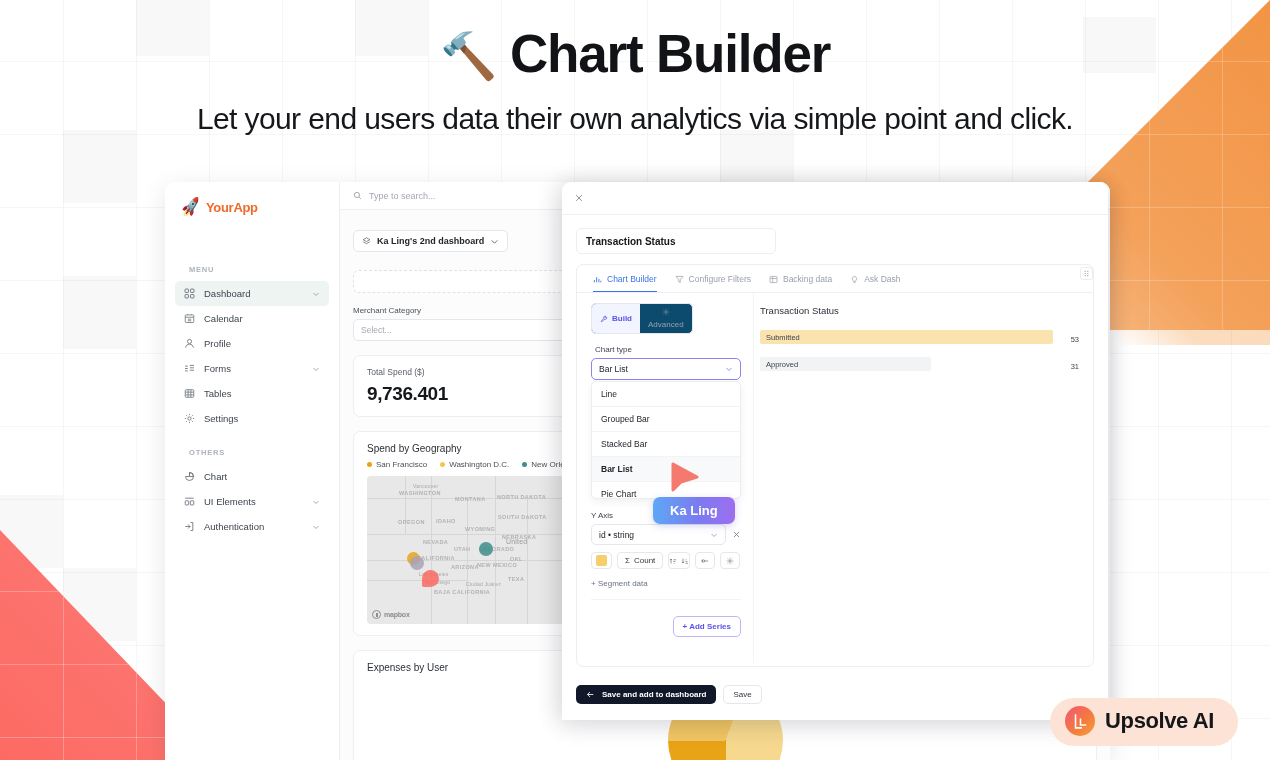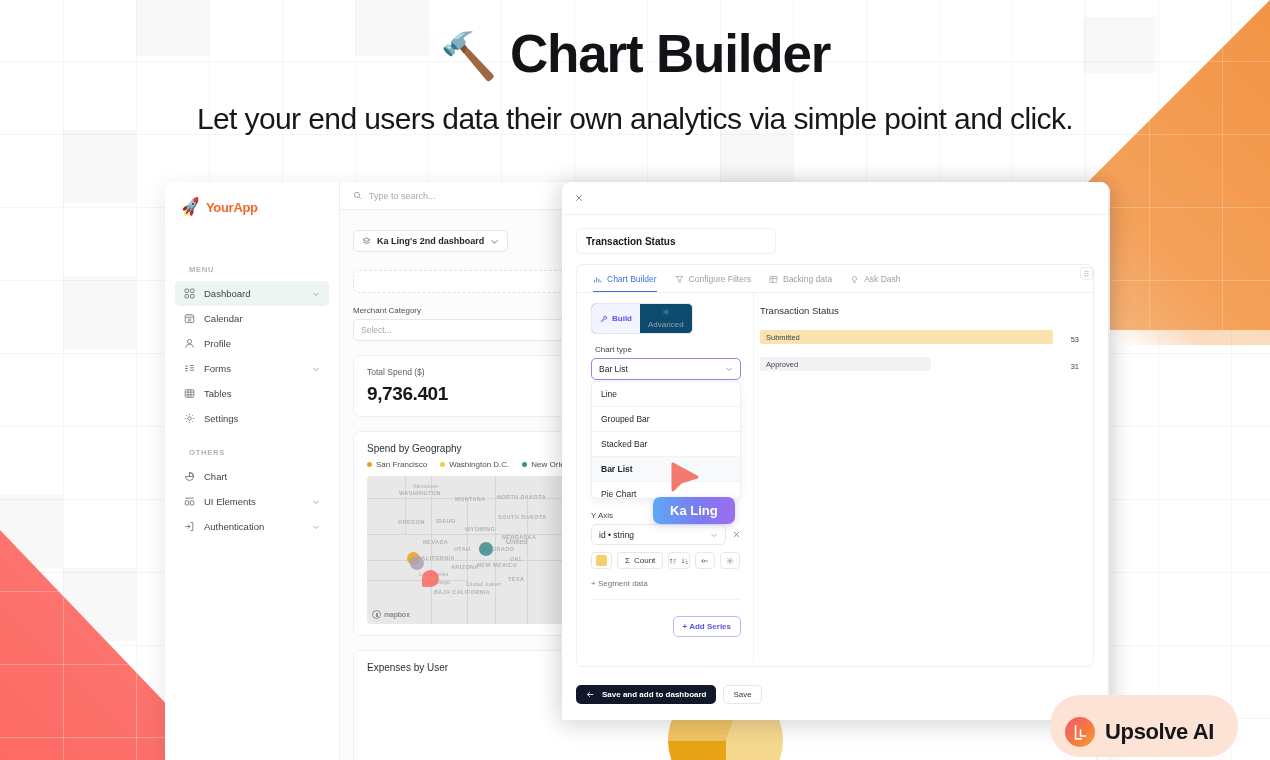--- a/index.html
+++ b/index.html
@@ -344,24 +344,24 @@
   #cursor-badge {
     position: absolute; left: 653px; top: 497px;
     background: linear-gradient(90deg, #5ea8f5 0%, #7b7bf0 55%, #9d6ef0 100%);
     color: #fff; font-size: 13px; font-weight: 700;
     border-radius: 7px; padding: 6px 17px; z-index: 31;
     box-shadow: 0 2px 7px rgba(90,90,200,0.25);
   }
 
   
   #upsolve-badge {
-    position: absolute; right: 32px; bottom: 3px;
+    position: absolute; right: 32px; bottom: 14px;
     display: flex; align-items: center; gap: 10px;
     background: #fde3d6; border-radius: 30px;
-    padding: 22px 24px 10px 15px; z-index: 40;
+    padding: 8px 24px 10px 15px; z-index: 40;
   }
   #upsolve-mark {
     width: 30px; height: 30px; border-radius: 50%;
     background: linear-gradient(135deg, #f0567a 0%, #f5793f 55%, #f6a13c 100%);
     display: flex; align-items: center; justify-content: center;
   }
   #upsolve-mark svg { width: 17px; height: 17px; display: block; }
   #upsolve-text {
     font-size: 22px; font-weight: 700; color: #15171a; letter-spacing: -0.4px;
   }

